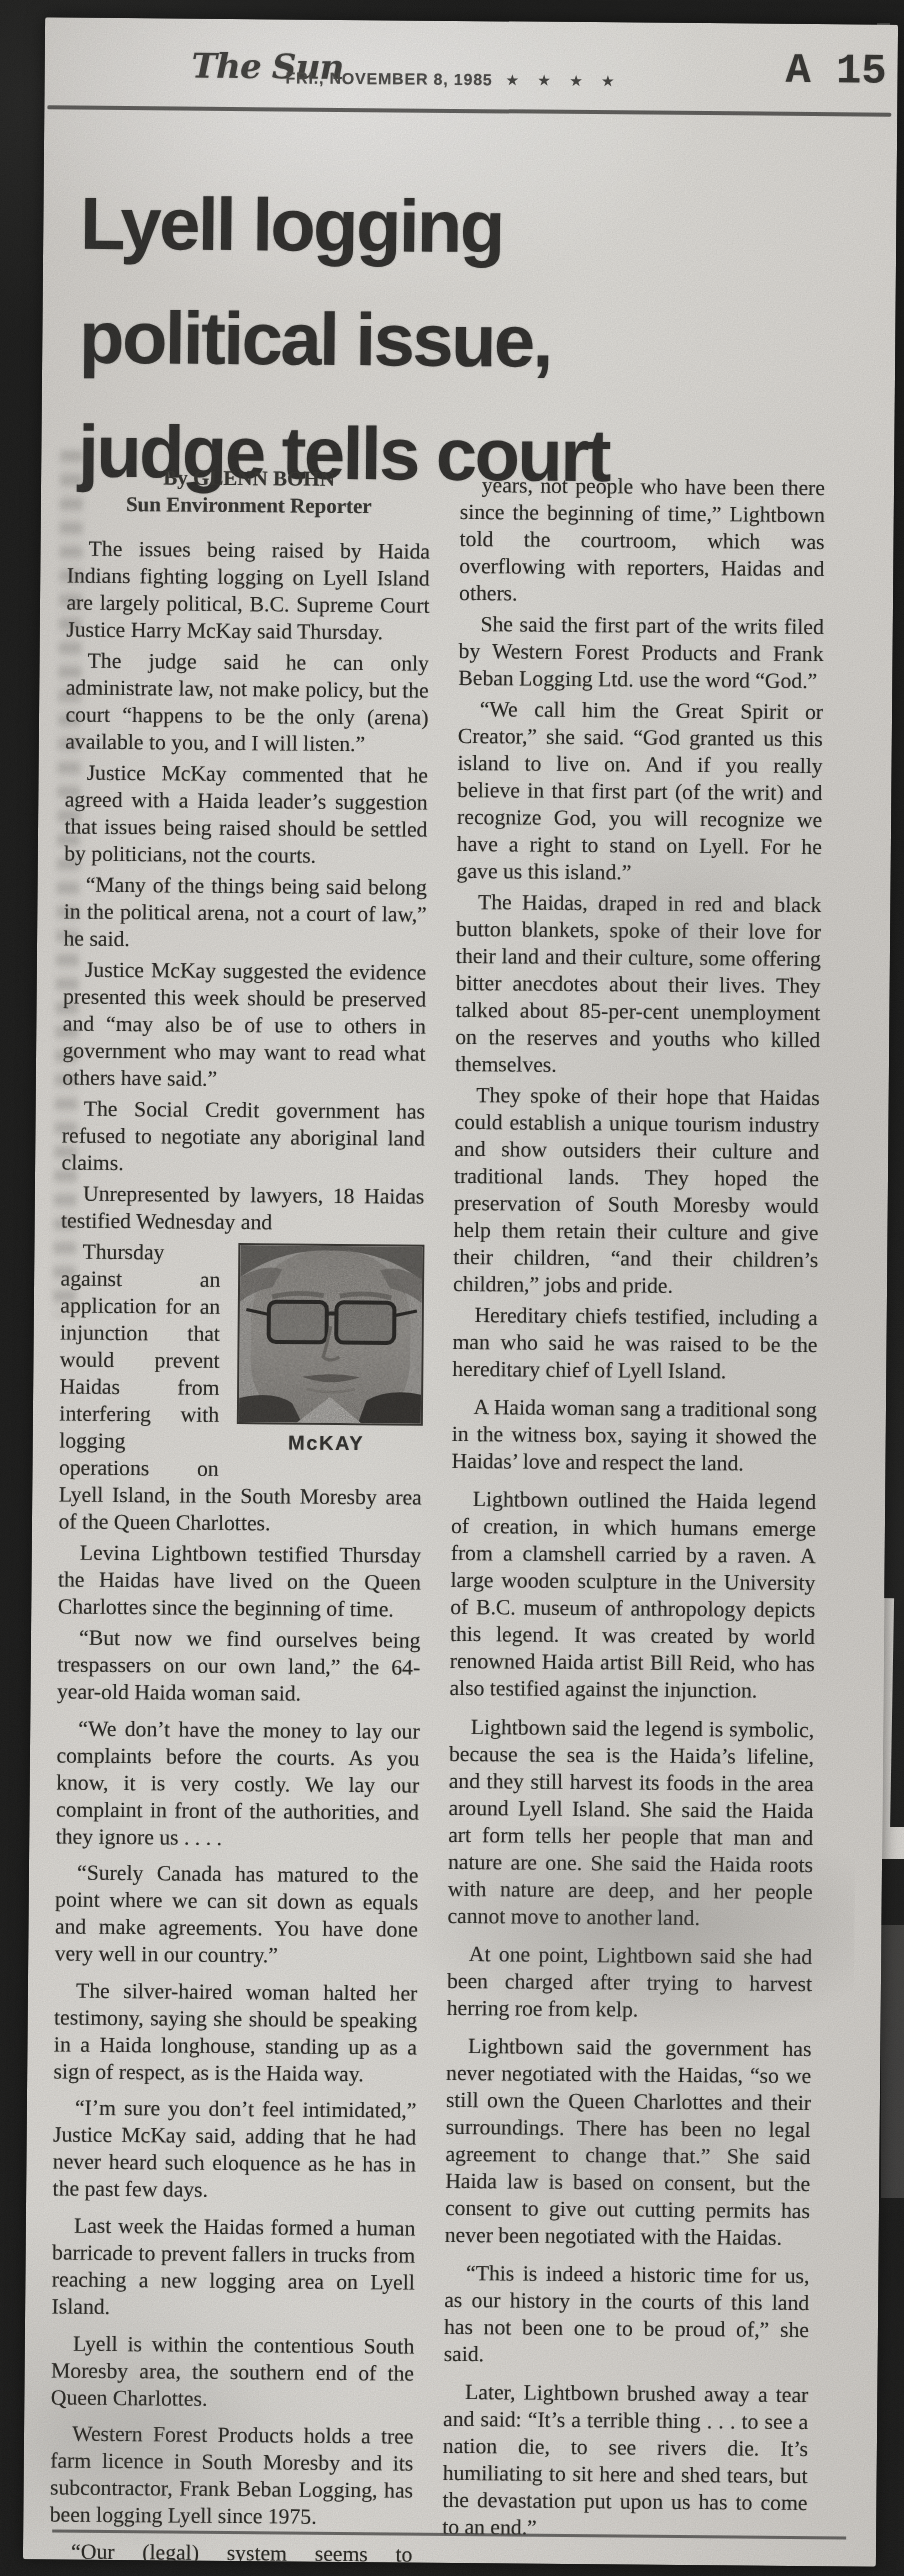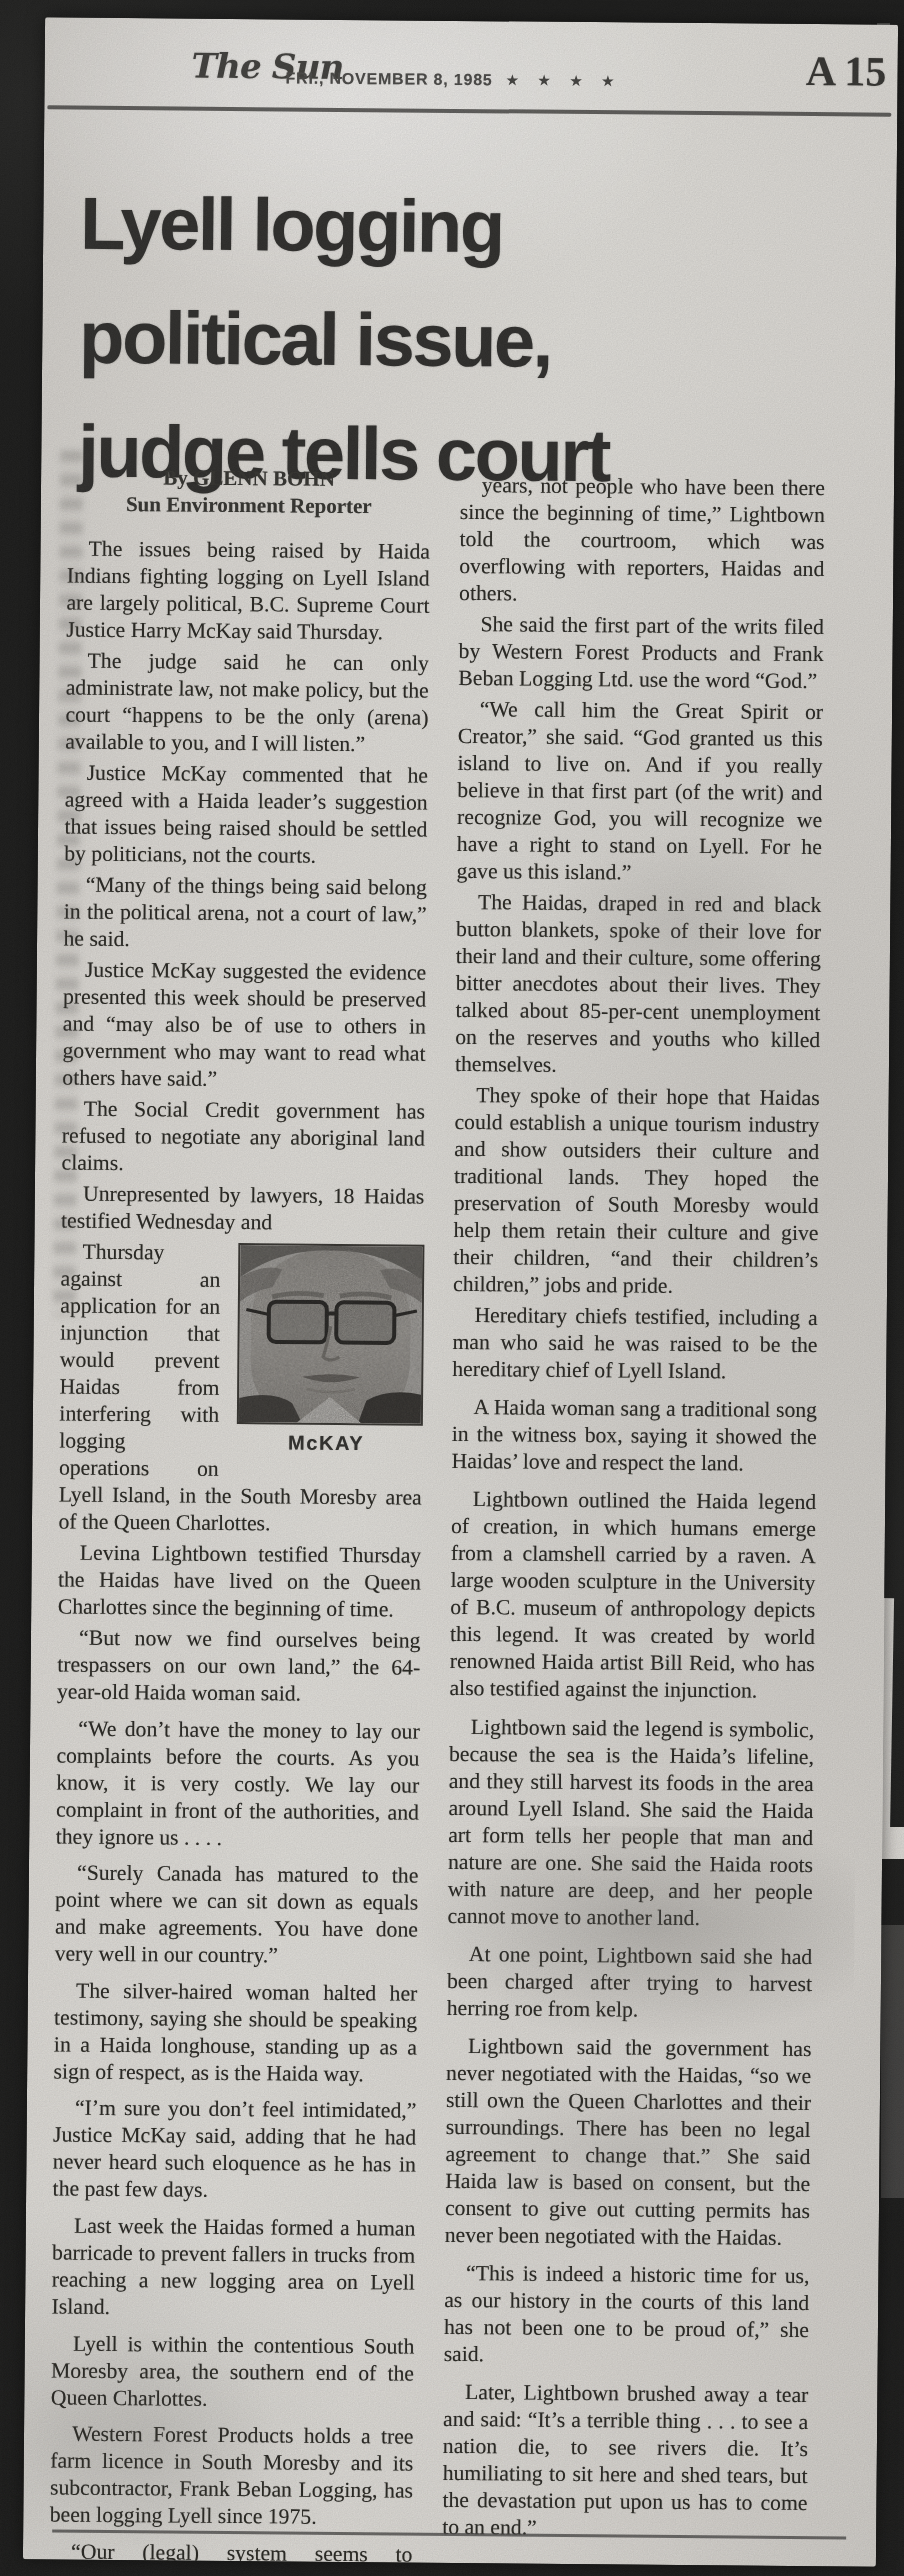--- a/index.html
+++ b/index.html
@@ -23,21 +23,21 @@
     background:
       radial-gradient(ellipse 561px 321px at 35% 3%, rgba(255,255,255,.5), transparent 65%),
       radial-gradient(ellipse 642px 1123px at 85% 45%, rgba(120,117,112,.12), transparent 70%),
       radial-gradient(ellipse 401px 321px at 5% 95%, rgba(110,108,104,.18), transparent 70%),
       linear-gradient(100deg, #d3d0cb 0%, #dedbd6 18%, #e3e1dc 45%, #dcd9d4 75%, #d2cfca 100%);
     box-shadow:0 0 17.6px rgba(0,0,0,.55);}
   .masthead{position:absolute;left:0;top:29px;width:100%;height:58px;color:#3c3b38;}
   .brand{position:absolute;left:147px;top:-1.6px;font-family:"DejaVu Serif",serif;font-weight:bold;font-style:italic;font-size:34px;letter-spacing:-0.8px;color:#403f3c;text-shadow:0 0 1.6px rgba(64,63,60,.35);}
   .mdate{position:absolute;left:241px;top:21px;font-family:"Liberation Sans",sans-serif;font-weight:bold;font-size:16px;letter-spacing:0.8px;color:#4a4947;text-shadow:0 0 0.8px rgba(74,73,71,.4);}
   .stars{position:absolute;left:461px;top:21px;font-size:15.2px;letter-spacing:7.2px;color:#43423f;}
-  .pageno{position:absolute;right:11.2px;top:-6.4px;font-family:Liberation Serif, serif;font-weight:bold;font-size:42px;color:#343330;text-shadow:0 0 1.6px rgba(52,51,48,.3);}
+  .pageno{position:absolute;right:11.2px;top:-6.4px;font-family:Liberation Mono, monospace;font-weight:bold;font-size:42px;color:#343330;text-shadow:0 0 1.6px rgba(52,51,48,.3);}
   .masthead-rule{position:absolute;left:3.2px;top:88px;width:844px;height:4px;background:#454442;opacity:.85;border-radius:1.6px;}
   .headline{position:absolute;left:37px;top:149px;margin:0;width:770px;
     font-family:"Liberation Sans",sans-serif;font-weight:bold;font-size:74px;line-height:114px;
     letter-spacing:-2.4px;color:#2e2d2b;text-shadow:0 0 1.6px rgba(46,45,43,.4);}
   .headline span{display:block;}
   
   .col{position:absolute;color:#272621;font-size:21.7px;line-height:27px;text-align:justify;
     text-shadow:0 0 0.8px rgba(48,46,42,.45);}
   .col p{margin:0 0 4px 0;text-indent:21.7px;}
   .col-left{left:26.5px;top:446px;width:363px;}

